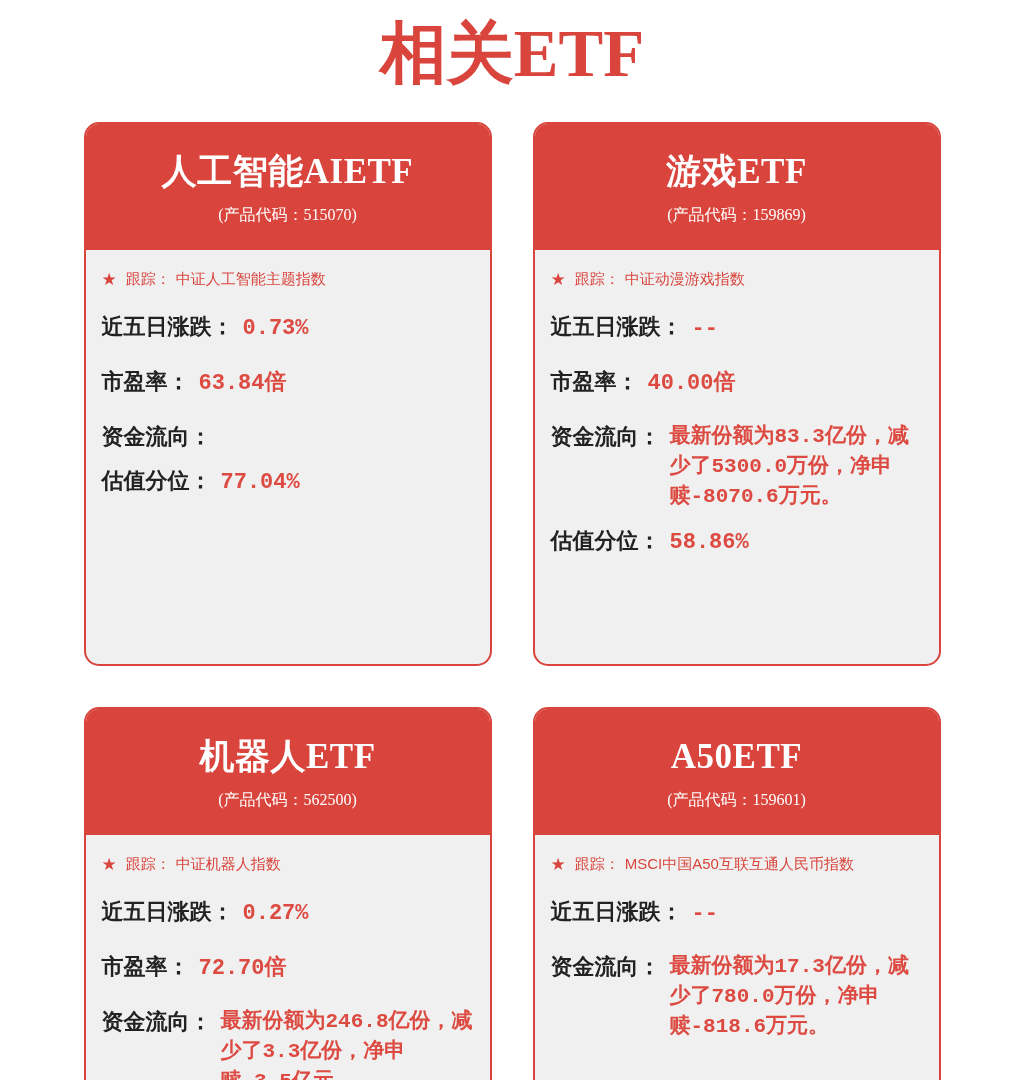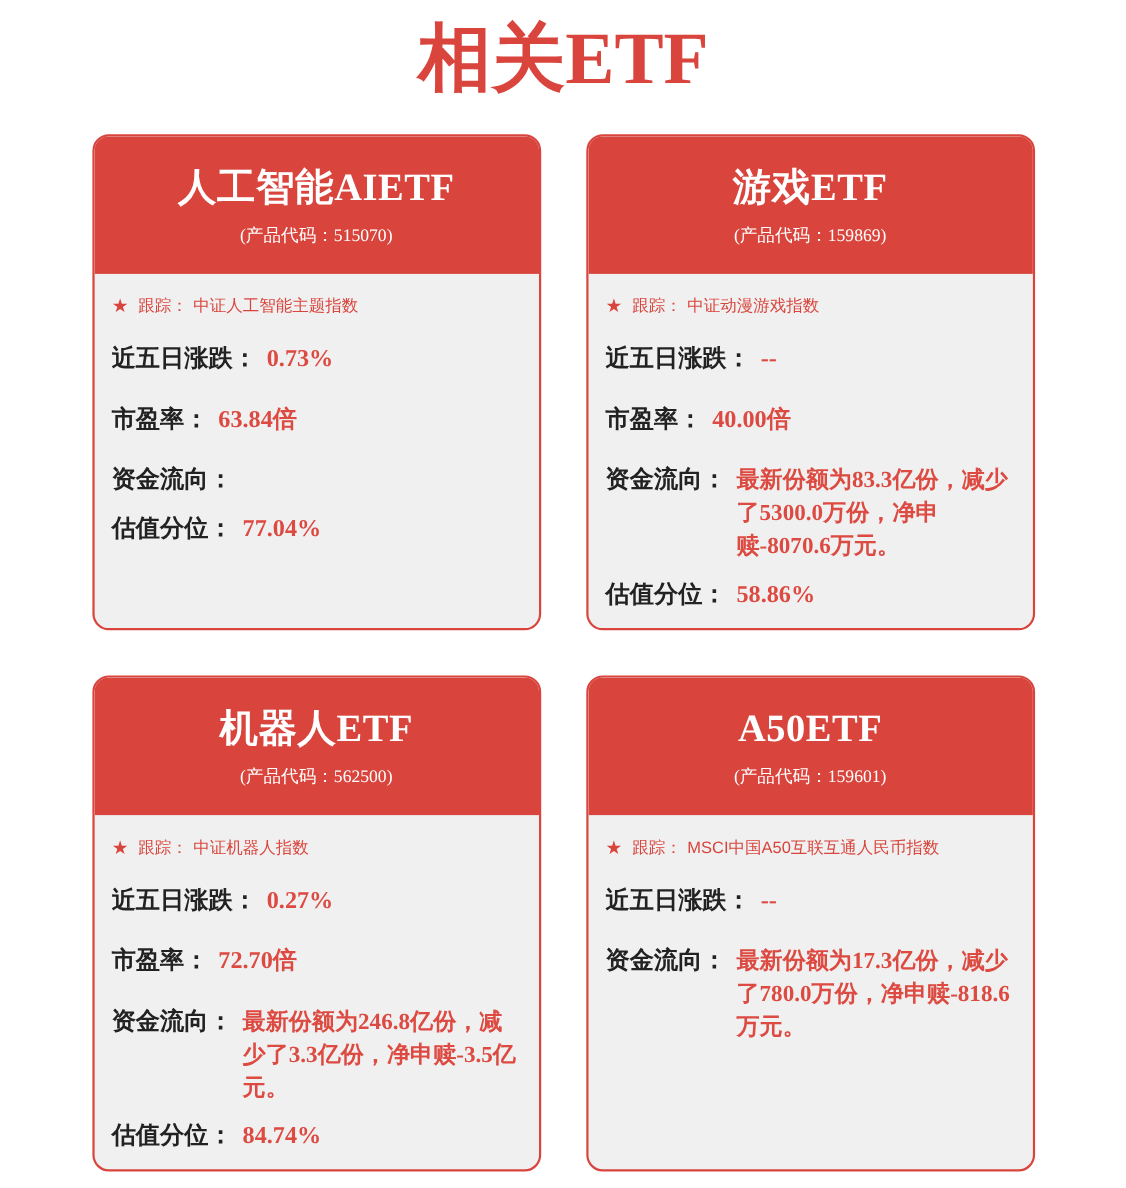--- a/index.html
+++ b/index.html
@@ -31,21 +31,21 @@
   .grid {
     width: 857px;
     margin: 26px auto 0;
     display: grid;
     grid-template-columns: 408px 408px;
     column-gap: 41px;
     row-gap: 41px;
   }
 
   .card {
-    height: 451px;
+    height: 544px;
     border: 2px solid var(--red);
     border-radius: 15px;
     background: var(--body-bg);
     overflow: hidden;
     display: flex;
     flex-direction: column;
   }
   .card-header {
     background: var(--red);
     color: #ffffff;
@@ -90,21 +90,21 @@
     font-size: 22px;
     font-weight: bold;
     color: var(--label);
     white-space: nowrap;
     flex: 0 0 auto;
   }
   .stat-value {
     font-size: 22px;
     font-weight: bold;
     color: var(--value-red);
-    font-family: Liberation Serif, serif;
+    font-family: Liberation Mono, monospace;
     margin-left: 9px;
   }
   .flow-row { margin-bottom: 14px; align-items: flex-start; }
   .flow-row .stat-label { line-height: 30px; }
   .flow-value {
     font-size: 21px;
     line-height: 30px;
   }
 </style>
 </head>

